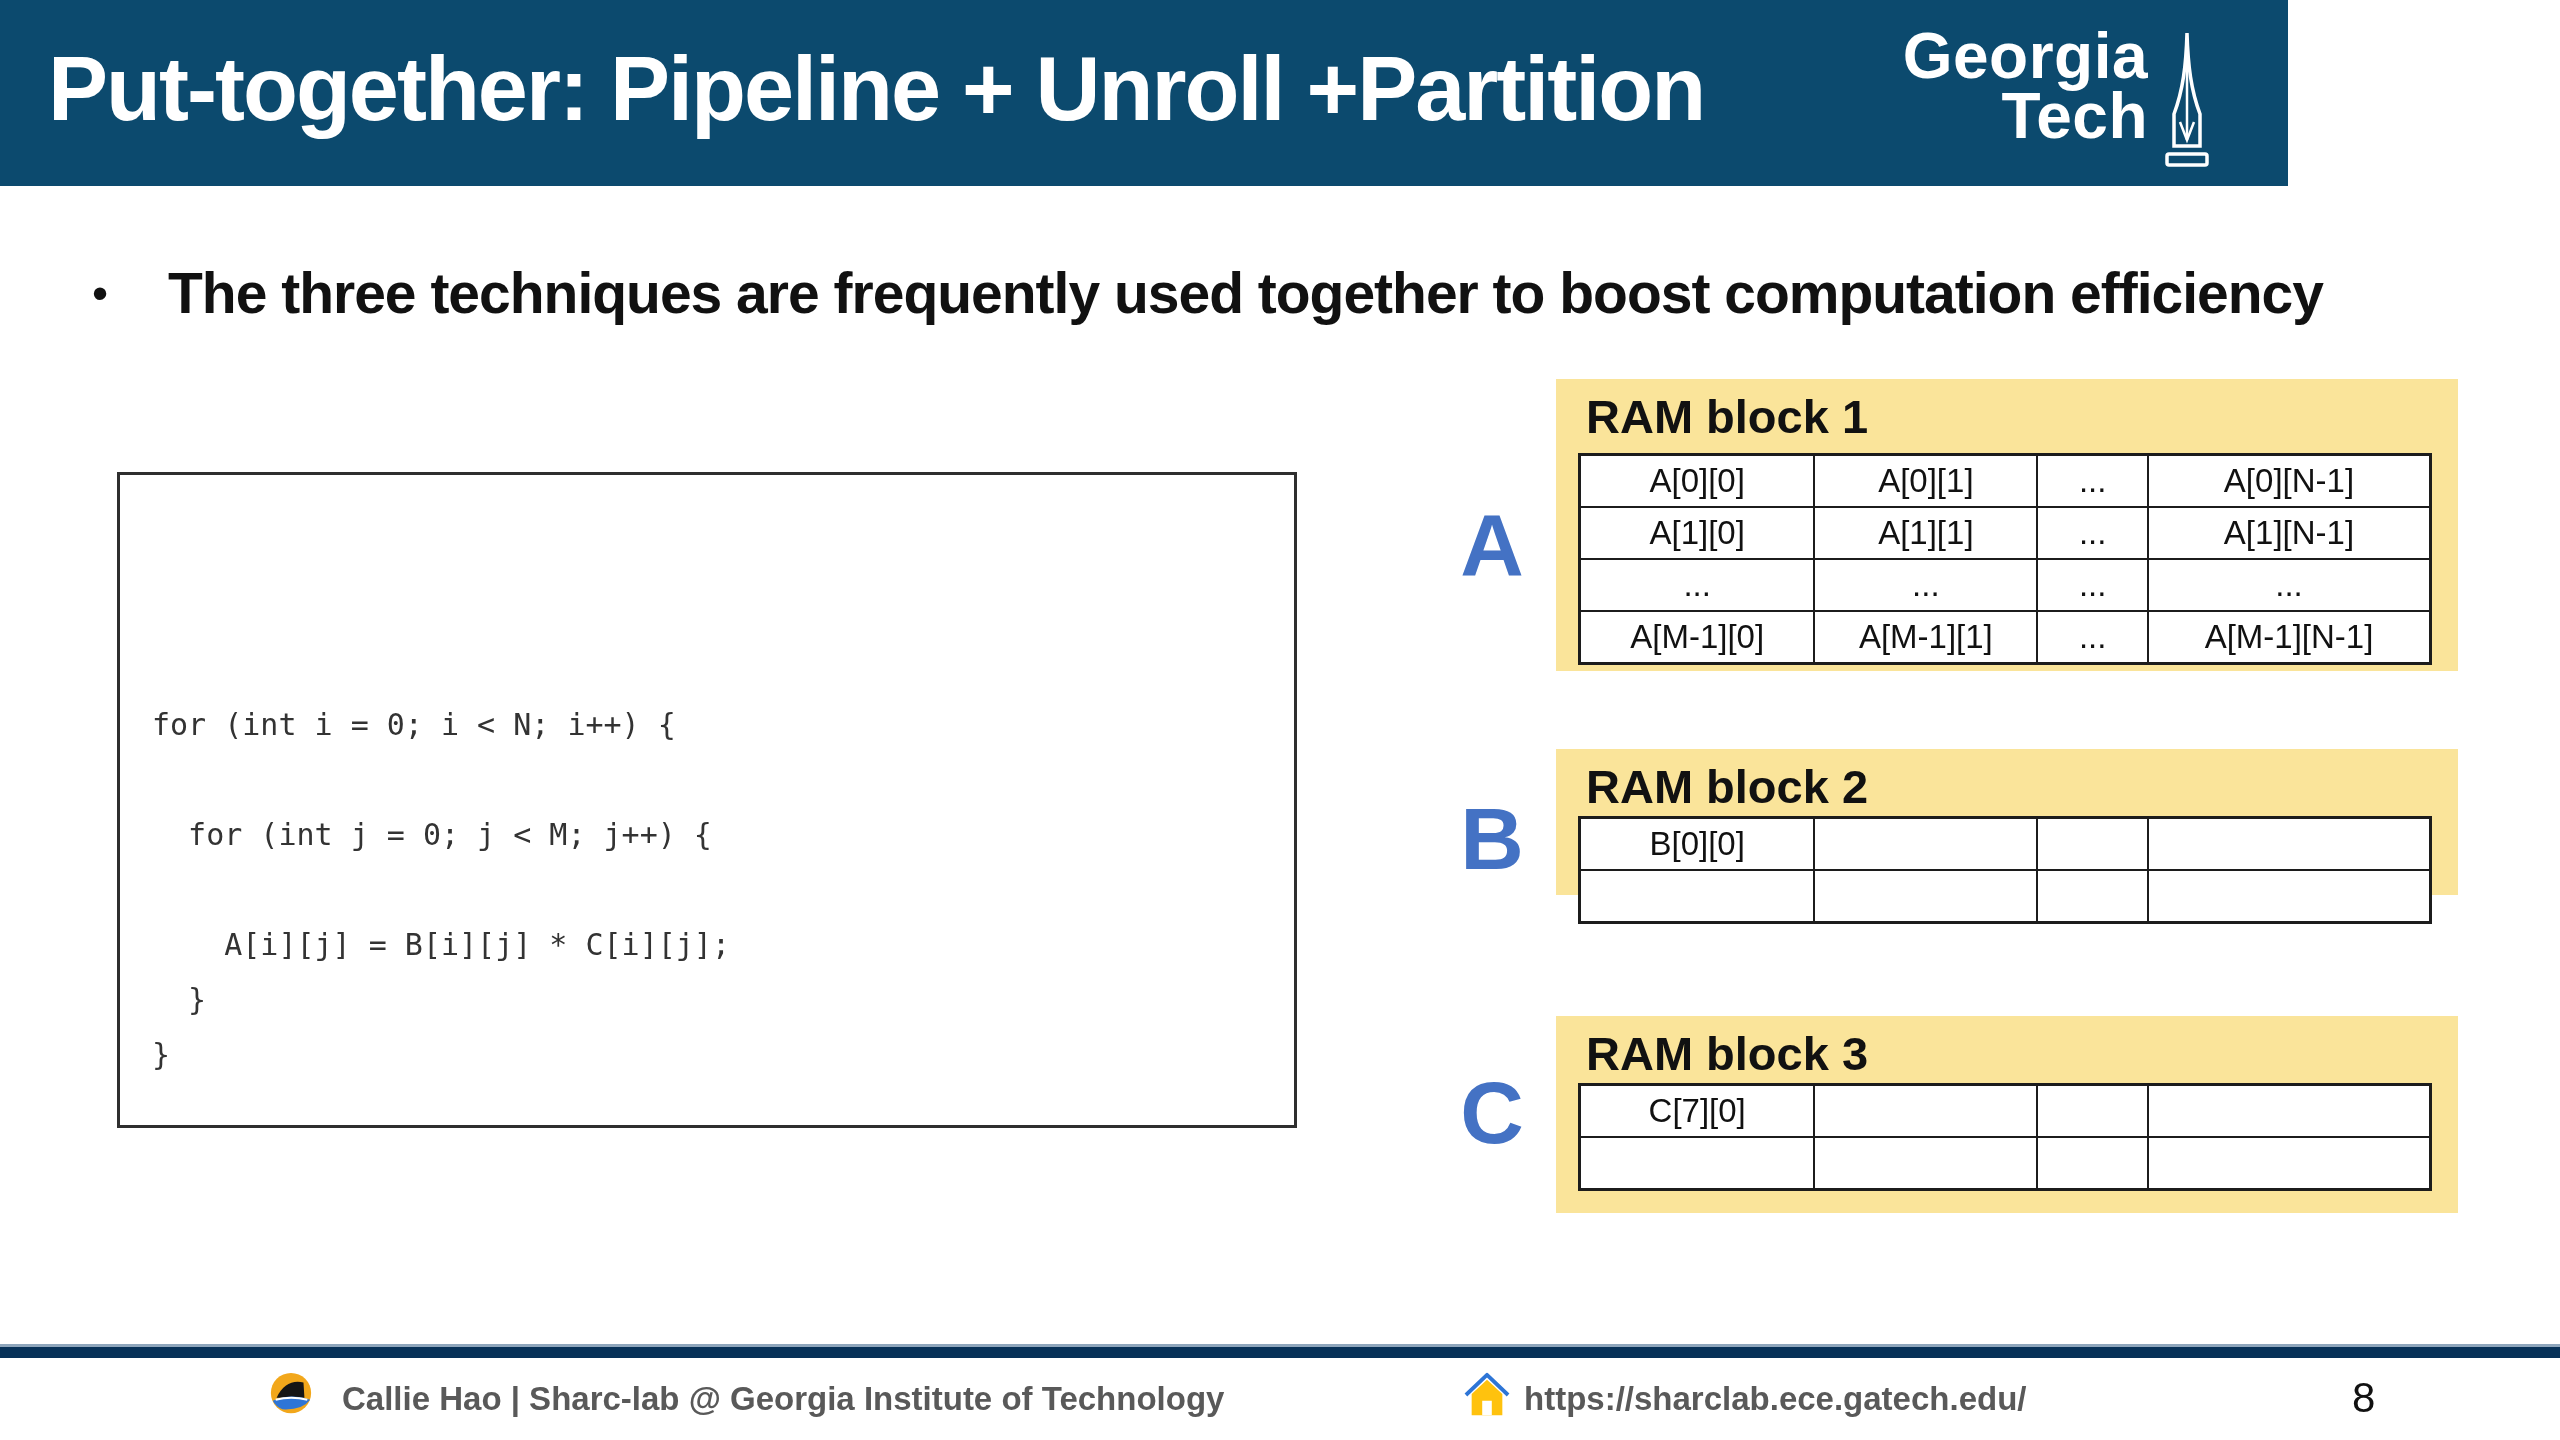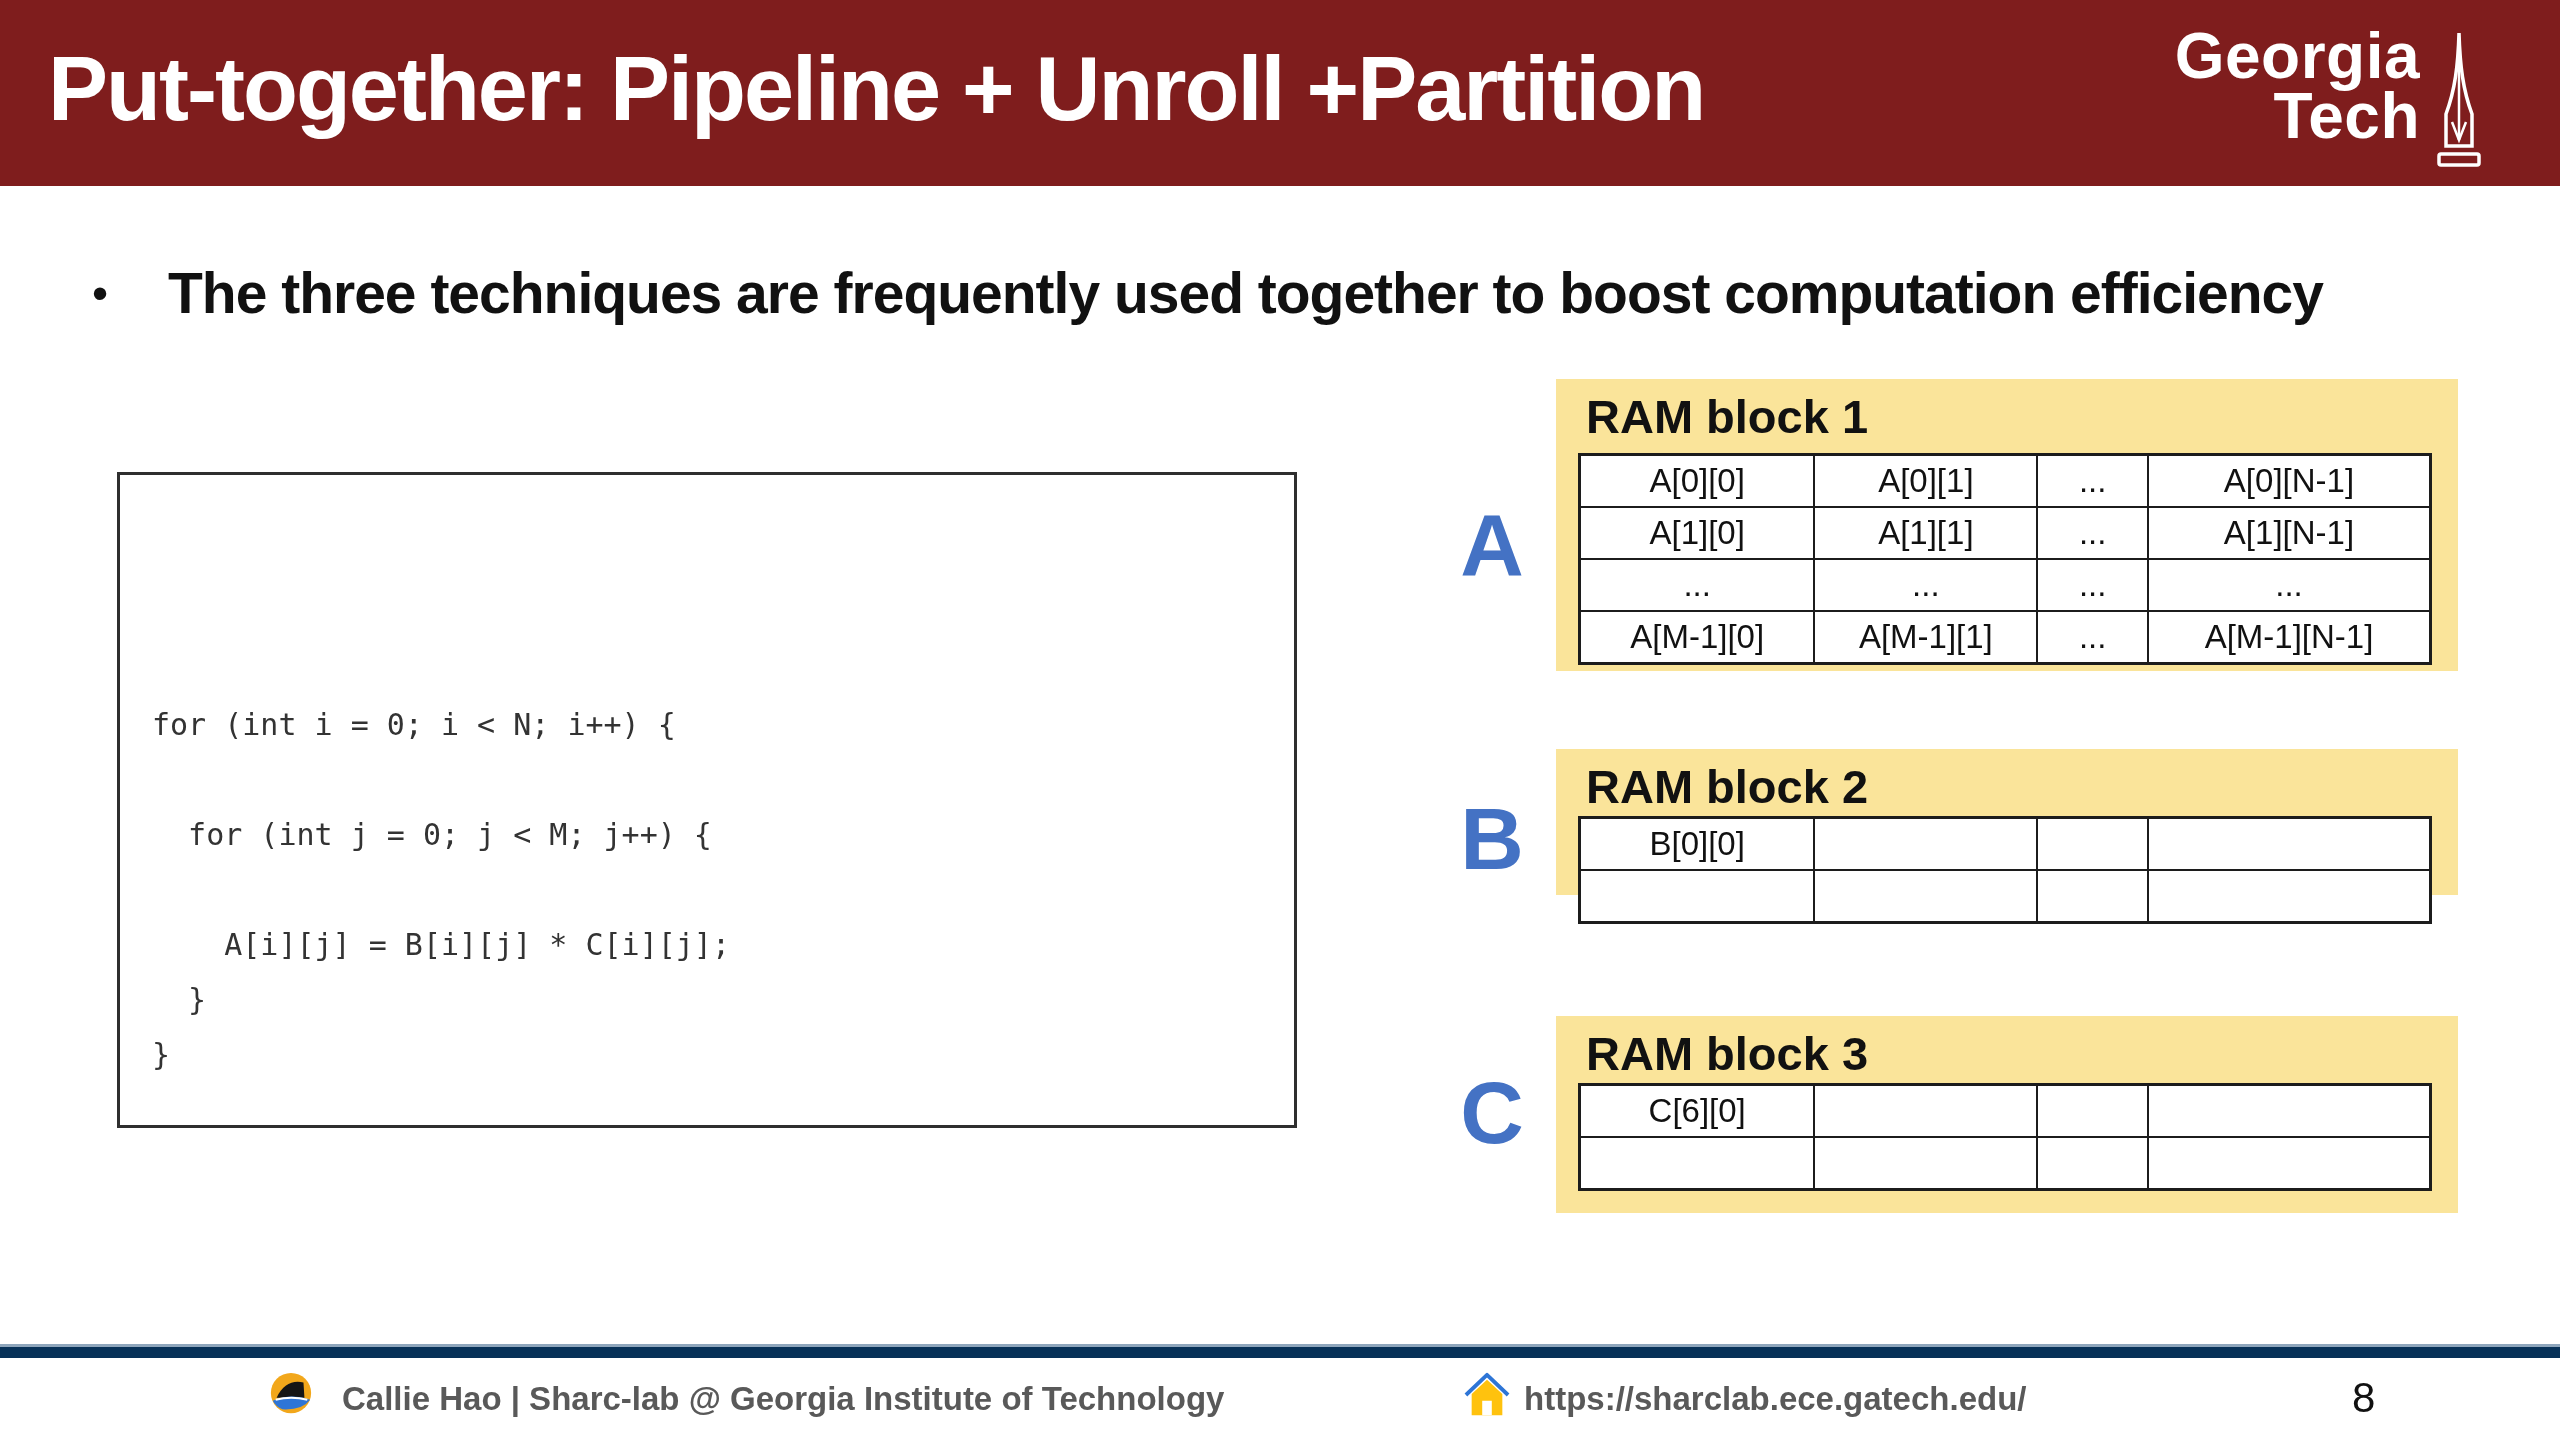--- a/index.html
+++ b/index.html
@@ -1,21 +1,21 @@
 <!DOCTYPE html>
 <html><head>
 <meta charset="utf-8">
 <style>
   html,body{margin:0;padding:0;background:#ffffff;}
   .slide{
     position:relative;width:2560px;height:1440px;background:#ffffff;overflow:hidden;
     font-family:"Liberation Sans", sans-serif;
   }
   
-  .header{position:absolute;left:0;top:0;width:2560px;height:186px;background:#7f1d1d;}
+  .header{position:absolute;left:0;top:0;width:2288px;height:186px;background:#0c4a6e;}
   .slide-title{
     position:absolute;left:48px;top:38px;margin:0;color:#ffffff;
     font-size:90px;font-weight:bold;letter-spacing:-2px;white-space:nowrap;
   }
   .gt-logo{position:absolute;right:72px;top:26px;display:flex;align-items:flex-start;}
   .gt-text{color:#ffffff;font-weight:bold;font-size:64px;line-height:60px;text-align:right;letter-spacing:0.5px;}
   .gt-tower{margin-left:10px;margin-top:4px;}
   
   .bullet-row{position:absolute;left:92px;top:262px;width:2420px;display:flex;align-items:flex-start;}
   .bullet-dot{font-size:46px;line-height:62px;color:#111111;flex:0 0 76px;}
@@ -178,21 +178,21 @@
     <h2>RAM block 3</h2>
     <table class="ram-table">
       <colgroup>
           <col style="width:27.6%">
           <col style="width:26.2%">
           <col style="width:13%">
           <col style="width:33.2%">
         </colgroup>
       <tbody>
           <tr>
-        <td>C[6][0]</td>
+        <td>C[7][0]</td>
         <td></td>
         <td></td>
         <td></td>
       </tr>
       <tr>
         <td></td>
         <td></td>
         <td></td>
         <td></td>
       </tr>

